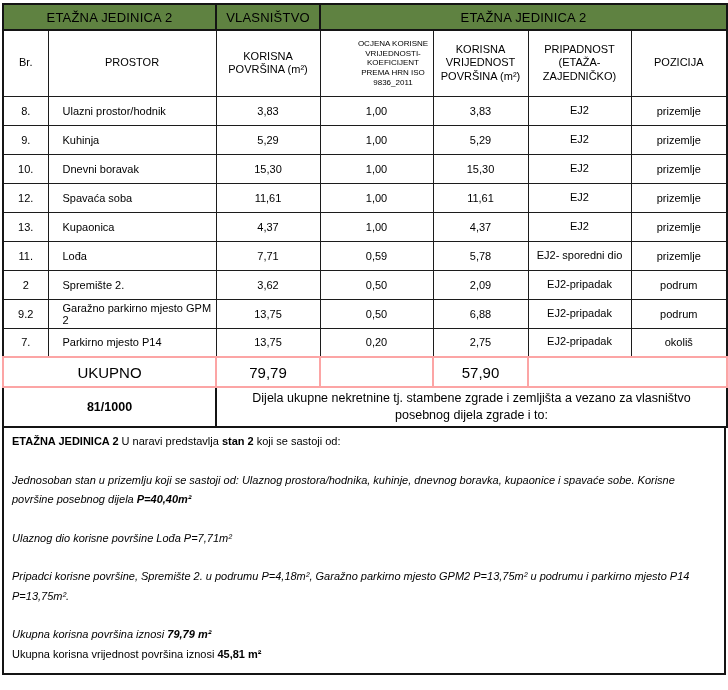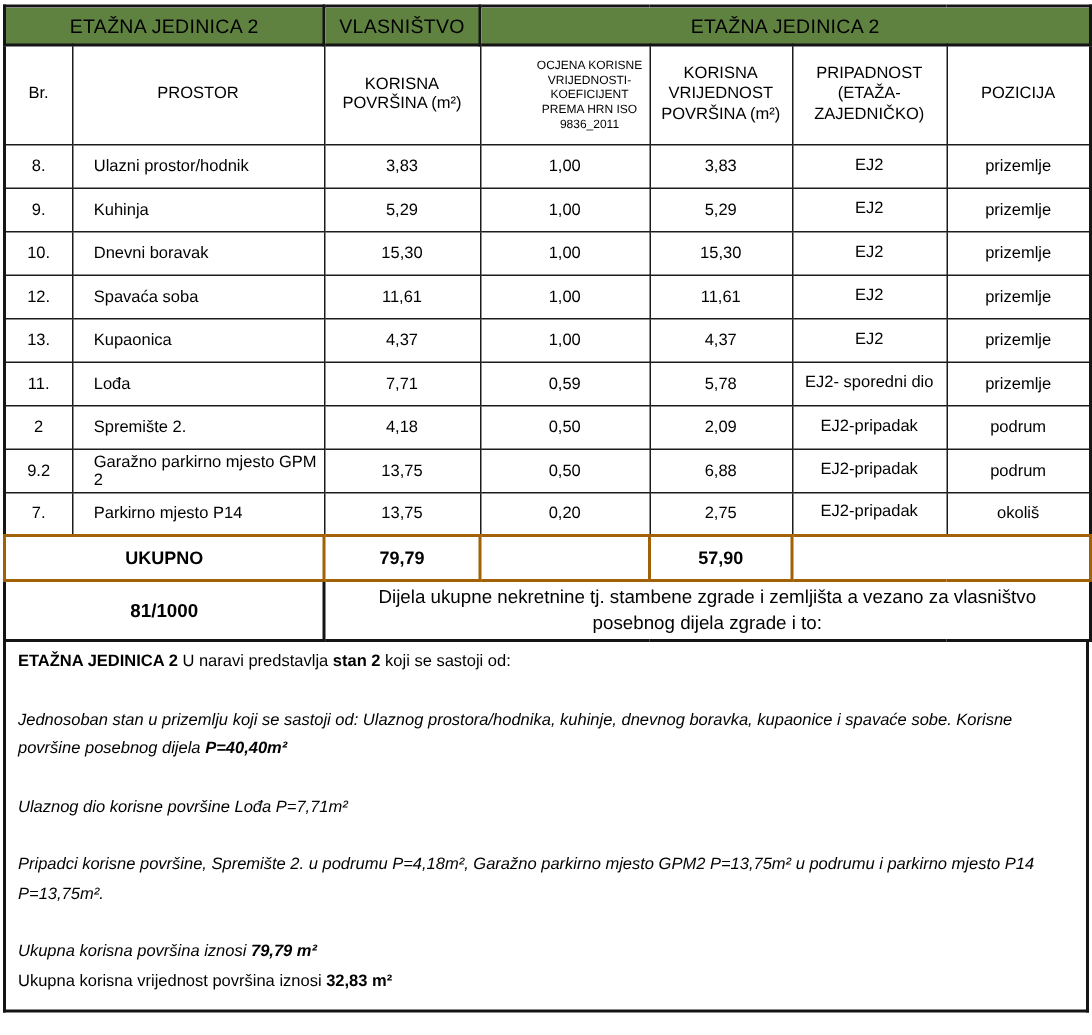--- a/index.html
+++ b/index.html
@@ -46,23 +46,23 @@
   tr.data-row { height: 29px; }
   tr.data-row td { font-size: 11px; }
   td.cell-br, td.cell-korisna_povrsina, td.cell-koeficijent,
   td.cell-korisna_vrijednost, td.cell-pripadnost { text-align: center; }
   td.cell-prostor { text-align: left; padding-left: 14px; }
   td.cell-pripadnost { line-height: 1.25; }
   td.cell-pozicija { text-align: center; font-size: 10px; margin-left: 36px; }
   
   tr.totals-row { height: 30px; }
   tr.totals-row td {
-    border: 2px solid #a16207;
-    font-weight: bold;
-    font-size: 12px;
+    border: 2px solid #fca5a5;
+    font-weight: normal;
+    font-size: 15px;
     text-align: center;
   }
   
   tr.share-row { height: 40px; }
   tr.share-row td {
     border: 2px solid #141414;
     font-size: 12.5px;
     text-align: center;
     vertical-align: middle;
   }
@@ -165,21 +165,21 @@
           <td class="cell-prostor">Lođa</td>
           <td class="cell-korisna_povrsina">7,71</td>
           <td class="cell-koeficijent">0,59</td>
           <td class="cell-korisna_vrijednost">5,78</td>
           <td class="cell-pripadnost">EJ2- sporedni dio</td>
           <td class="cell-pozicija">prizemlje</td>
         </tr>
         <tr class="data-row">
           <td class="cell-br">2</td>
           <td class="cell-prostor">Spremište 2.</td>
-          <td class="cell-korisna_povrsina">4,18</td>
+          <td class="cell-korisna_povrsina">3,62</td>
           <td class="cell-koeficijent">0,50</td>
           <td class="cell-korisna_vrijednost">2,09</td>
           <td class="cell-pripadnost">EJ2-pripadak</td>
           <td class="cell-pozicija">podrum</td>
         </tr>
         <tr class="data-row">
           <td class="cell-br">9.2</td>
           <td class="cell-prostor">Garažno parkirno mjesto GPM 2</td>
           <td class="cell-korisna_povrsina">13,75</td>
           <td class="cell-koeficijent">0,50</td>
@@ -211,16 +211,16 @@
       </tr>
     </tbody>
   </table>
 
   <div class="notes" id="notes">
       <p class="note"><span class="b">ETAŽNA JEDINICA 2</span><span> U naravi predstavlja </span><span class="b">stan 2</span><span> koji se sastoji od:</span></p>
       <p class="note gap"><span>Jednosoban stan u prizemlju koji se sastoji od: Ulaznog prostora/hodnika, kuhinje, dnevnog boravka, kupaonice i spavaće sobe. Korisne površine posebnog dijela </span><span class="b">P=40,40m²</span></p>
       <p class="note gap"><span>Ulaznog dio korisne površine Lođa P=7,71m²</span></p>
       <p class="note gap"><span>Pripadci korisne površine, Spremište 2. u podrumu P=4,18m², Garažno parkirno mjesto GPM2 P=13,75m² u podrumu i parkirno mjesto P14 P=13,75m².</span></p>
       <p class="note gap"><span>Ukupna korisna površina iznosi </span><span class="b">79,79 m²</span></p>
-      <p class="note"><span>Ukupna korisna vrijednost površina iznosi </span><span class="b">32,83 m²</span></p>
+      <p class="note"><span>Ukupna korisna vrijednost površina iznosi </span><span class="b">45,81 m²</span></p>
     </div>
 
 </div>
 
 </body></html>

